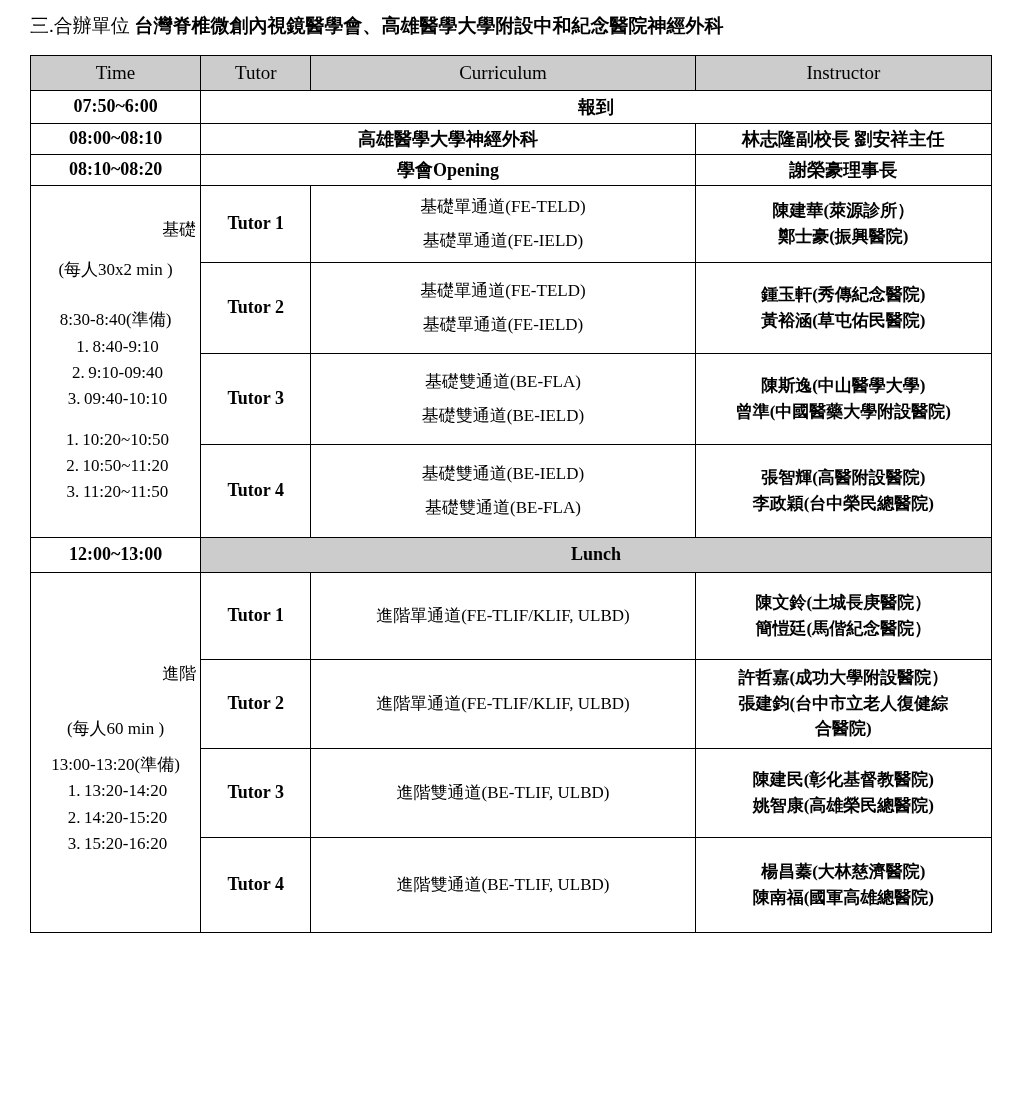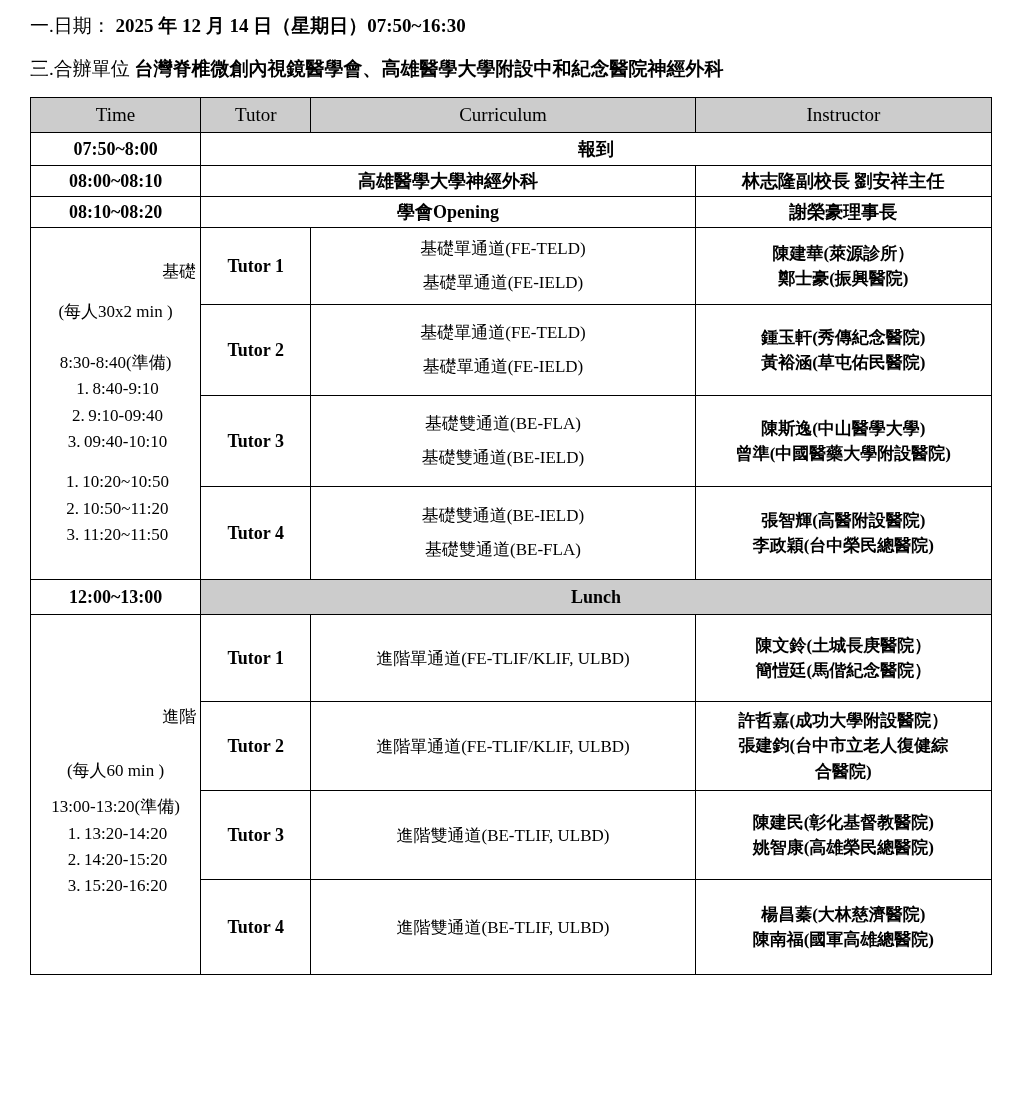--- a/index.html
+++ b/index.html
@@ -152,24 +152,20 @@
   .row-adv-3 td { height: 84px; }
   .row-adv-4 td { height: 90px; }
 </style>
 </head>
 <body>
 
 <div class="page">
 
   <div class="headlines">
     <p class="headline">
-      <span class="lbl">一.日期：</span>
-      <span class="val">2025 年 12 月 14 日（星期日）07:50~16:30</span>
-    </p>
-    <p class="headline">
       <span class="lbl">三.合辦單位</span>
       <span class="val">台灣脊椎微創內視鏡醫學會、高雄醫學大學附設中和紀念醫院神經外科</span>
     </p>
   </div>
 
   <table class="sched">
     <colgroup>
       <col class="col-time">
       <col class="col-tutor">
       <col class="col-curr">
@@ -179,21 +175,21 @@
       <tr>
         <th>Time</th>
         <th>Tutor</th>
         <th>Curriculum</th>
         <th>Instructor</th>
       </tr>
     </thead>
     <tbody>
 
       <tr>
-        <td class="timecell">07:50~8:00</td>
+        <td class="timecell">07:50~6:00</td>
         <td class="spanwide" colspan="3">報到</td>
       </tr>
 
       <tr>
         <td class="timecell">08:00~08:10</td>
         <td class="leftbold" colspan="2">高雄醫學大學神經外科</td>
         <td class="instr-bold">
           <span class="il">林志隆副校長</span>
           <span class="il">劉安祥主任</span>
         </td>

